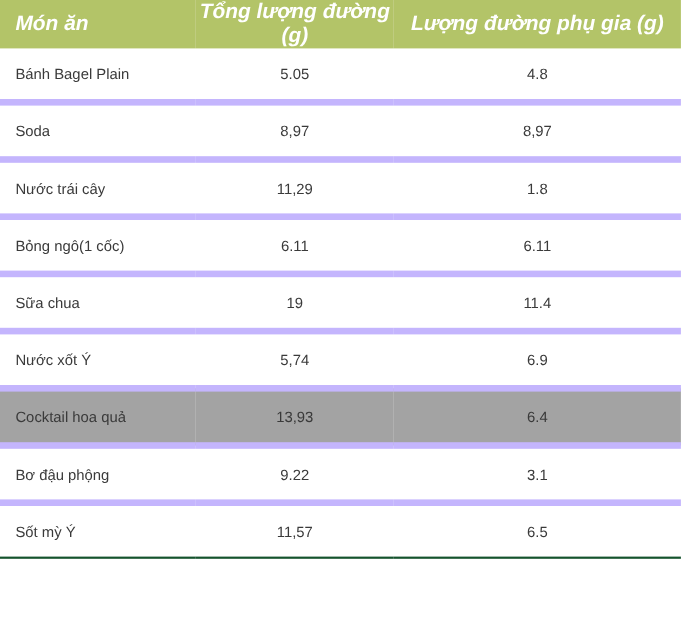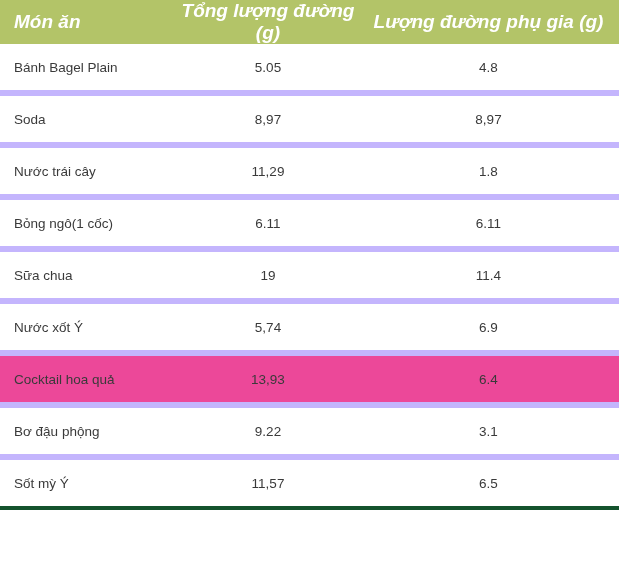--- a/index.html
+++ b/index.html
@@ -44,24 +44,24 @@
     vertical-align: middle;
     text-align: center;
     border-bottom: 6px solid #c4b5fd;
     padding: 0;
   }
   table.nutrition-table tbody td.col-food {
     text-align: left;
     padding-left: 14px;
   }
   table.nutrition-table tbody tr.highlight td {
-    background: #ec4899;
+    background: #a3a3a3;
   }
   table.nutrition-table tbody tr:last-child td {
-    border-bottom: 4px solid #14532d;
+    border-bottom: 2px solid #14532d;
   }
   col.c1 { width: 178px; }
   col.c2 { width: 180px; }
   col.c3 { width: 261px; }
 </style>
 </head>
 <body>
 
 <div class="table-wrap">
   <table class="nutrition-table">

